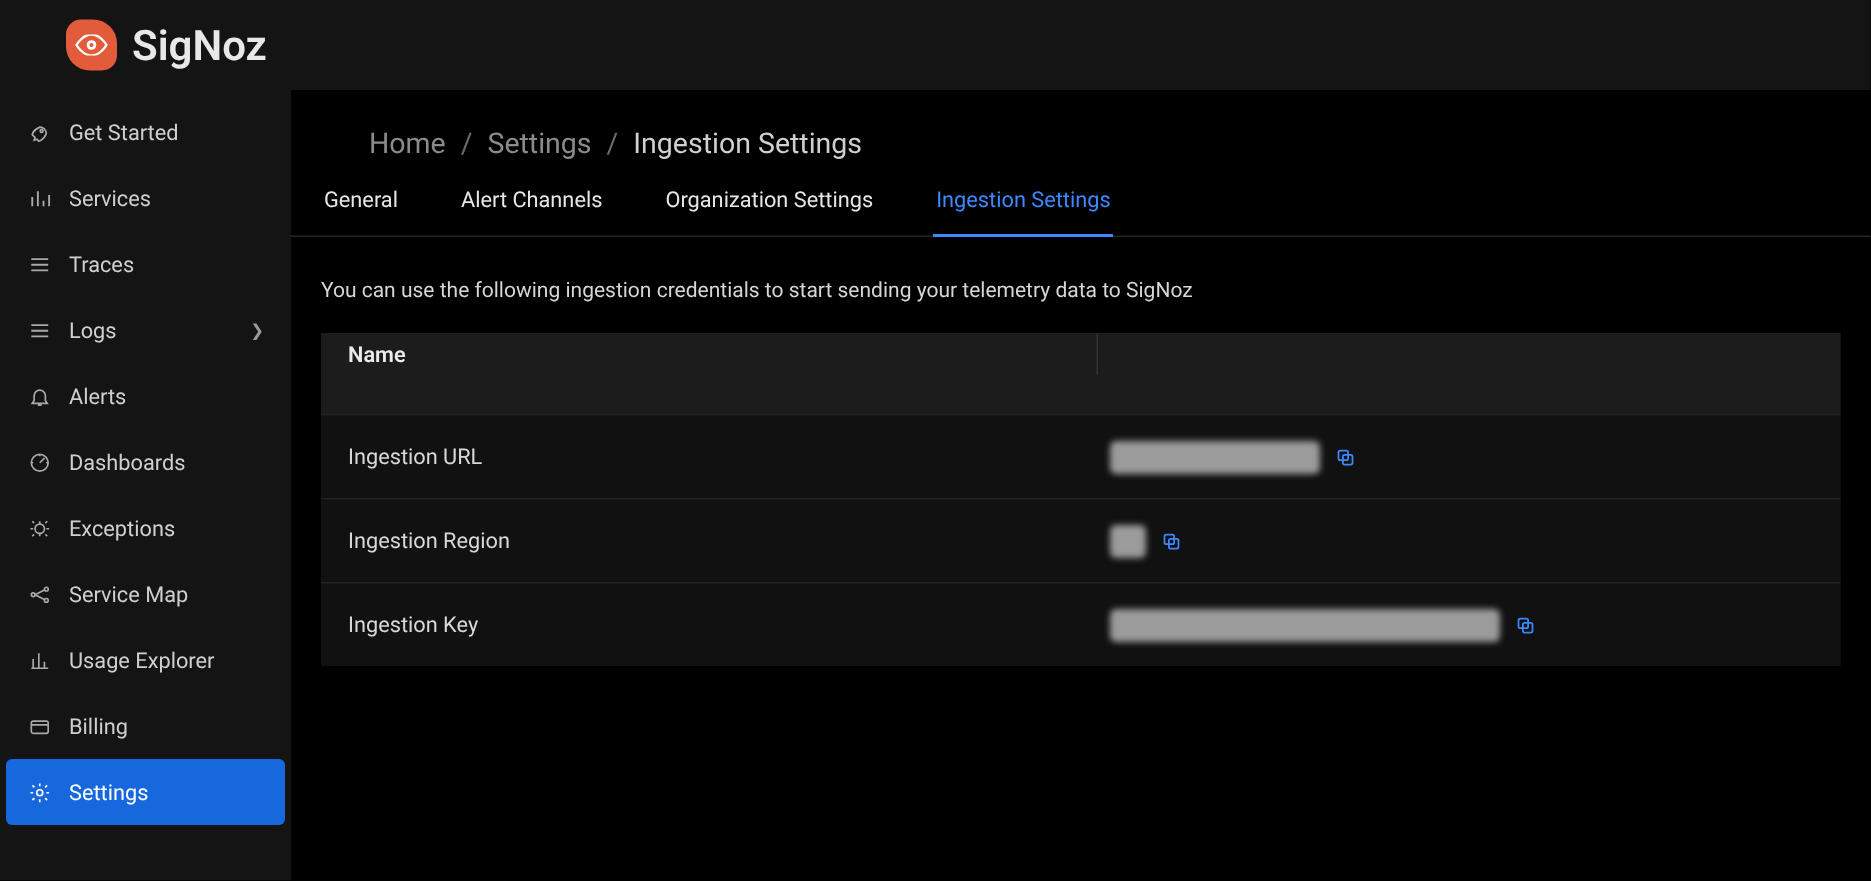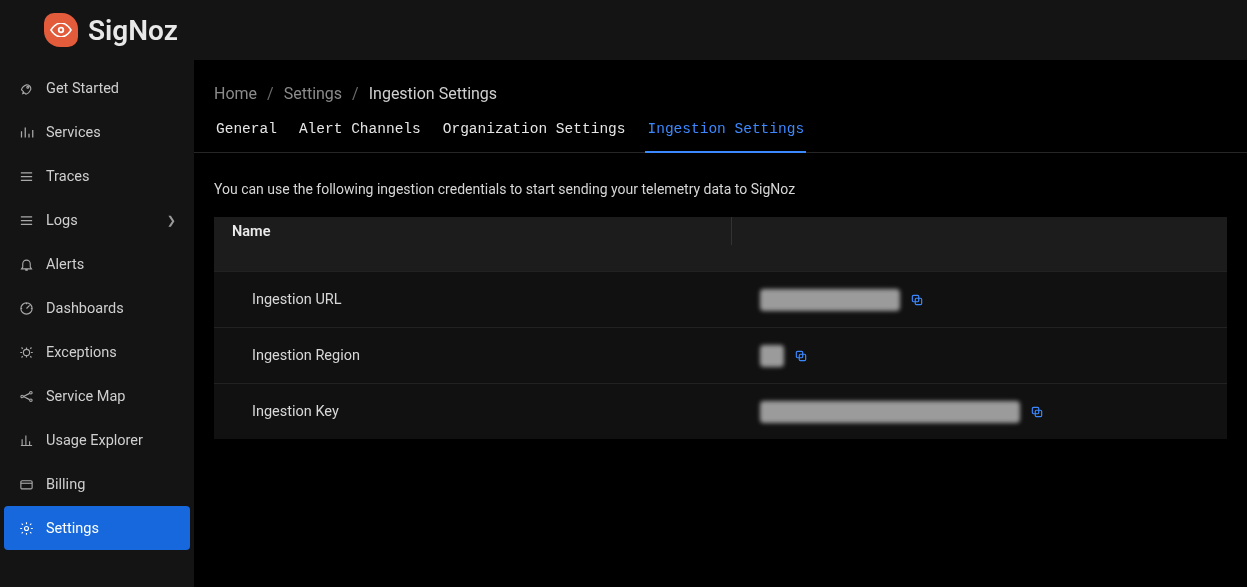--- a/index.html
+++ b/index.html
@@ -91,32 +91,32 @@
   
   .main {
     flex: 1;
     background: #000;
     padding: 18px 0 0 0;
   }
   .breadcrumb {
     display: flex;
     align-items: center;
     gap: 10px;
-    padding: 6px 20px 18px 20px;
-    font-size: 16px;
+    padding: 6px 20px 18px 4px;
+    font-size: 19px;
+    margin-left: 48px;
   }
   .breadcrumb .crumb { color: #8b8b8b; cursor: pointer; }
   .breadcrumb .crumb.current { color: #d0d0d0; cursor: default; }
   .breadcrumb .sep { color: #6a6a6a; }
   .tabs {
     display: flex;
-    gap: 18px;
+    gap: 38px;
     padding: 0 20px;
     border-bottom: 1px solid #262626;
-    font-family: Liberation Mono, monospace;
   }
   .tab {
     padding: 0 2px 14px 2px;
     font-size: 14.5px;
     color: #e6e6e6;
     cursor: pointer;
     border-bottom: 2px solid transparent;
     margin-bottom: -1px;
   }
   .tab.active {
@@ -155,21 +155,20 @@
     border-top: 1px solid #222;
     height: 56px;
     align-items: center;
     background: #111;
   }
   .td-name {
     width: 518px;
     padding-left: 18px;
     color: #d8d8d8;
     font-size: 14.5px;
-    margin-left: 20px;
   }
   .td-value {
     flex: 1;
     display: flex;
     align-items: center;
     gap: 8px;
     padding-left: 8px;
   }
   .redacted {
     background: #9b9b9b;

